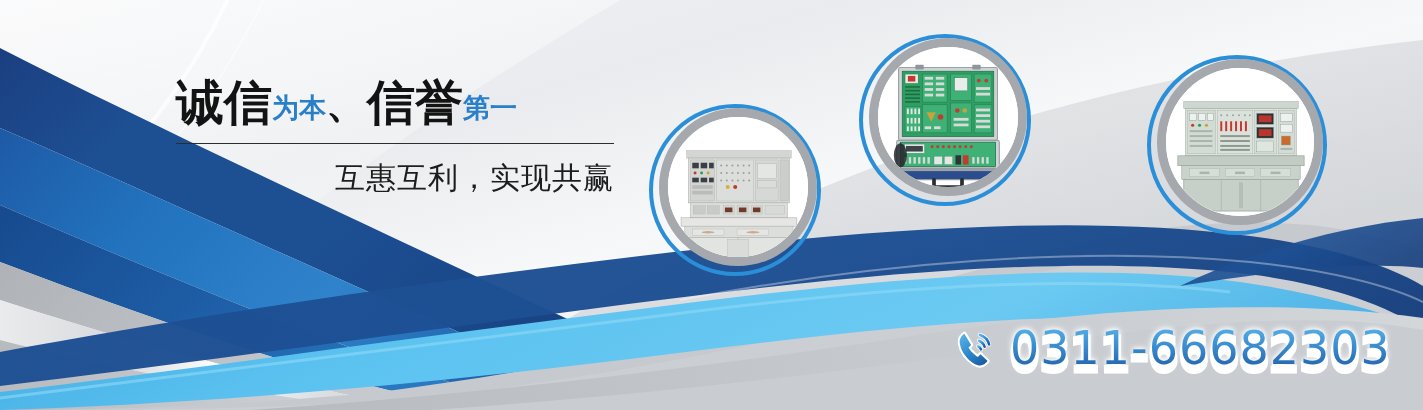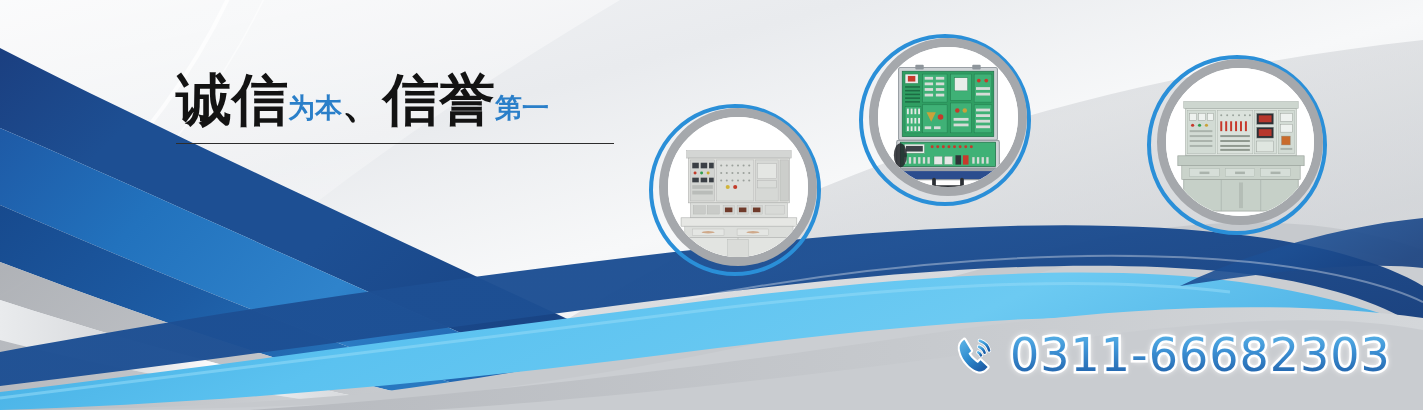--- a/index.html
+++ b/index.html
@@ -27,21 +27,21 @@
   #headline{
     margin:0;
     font-size:56px;
     line-height:1.06;
     font-weight:bold;
     letter-spacing:0px;
     white-space:nowrap;
     color:#141414;
     font-family:"DejaVu Sans","Liberation Sans",sans-serif;
   }
-  #headline .seg-dark{color:#131313;font-size:56px;font-weight:bold;}
+  #headline .seg-dark{color:#131313;font-size:48px;font-weight:bold;}
   #headline .seg-blue{color:#2a7fc9;font-size:27px;font-weight:bold;vertical-align:2px;}
   #headline .seg-punc{color:#131313;font-size:41px;font-weight:bold;vertical-align:2px;}
 
   #headline-rule{
     position:absolute;
     left:176px; top:143px;
     width:438px; height:0;
     border-top:1.6px solid #2d2d2d;
     z-index:5;
   }
@@ -78,21 +78,21 @@
     overflow:hidden;
   }
   .pc-photo{position:absolute;inset:0;display:block;}
 
   
   #phone-block{
     position:absolute;
     left:952px; top:325px;
     height:60px;
     display:flex;
-    align-items:center;
+    align-items:flex-start;
     z-index:7;
   }
   #phone-icon{width:48px;height:48px;display:block;flex:0 0 auto;}
   #phone-number{
     margin:0 0 0 10px;
     font-size:46px;
     line-height:1;
     font-weight:normal;
     letter-spacing:1px;
     white-space:nowrap;
@@ -237,20 +237,21 @@
 
     <path d="M680,300 C880,262 1080,246 1250,262 C1330,270 1390,286 1423,302" fill="none" stroke="#ffffff" stroke-width="2" opacity="0.35"></path>
   </svg>
 
   <div id="headline-block">
     <h1 id="headline"><span class="seg-dark">诚信</span><span class="seg-blue">为本</span><span class="seg-punc">、</span><span class="seg-dark">信誉</span><span class="seg-blue">第一</span></h1>
   </div>
 
   <div id="headline-rule"></div>
 
+  <p id="subline">互惠互利，实现共赢</p>
 
   <div class="product-circle" style="left:649px; top:104px; width:172px; height:172px;">
     <div class="pc-blue"></div>
     <div class="pc-grey" style="left:10px; top:4px; right:4px; bottom:10px;">
       <svg class="pc-photo" viewBox="0 0 150 150">
         <rect x="0" y="0" width="150" height="150" fill="#ffffff"></rect>
 
         <rect x="20" y="36" width="112" height="8" fill="#d4d6d4" stroke="#b0b2b0" stroke-width="0.5"></rect>
         <rect x="22" y="44" width="108" height="48" fill="#dfe0dd" stroke="#a9aba9" stroke-width="0.6"></rect>
 

